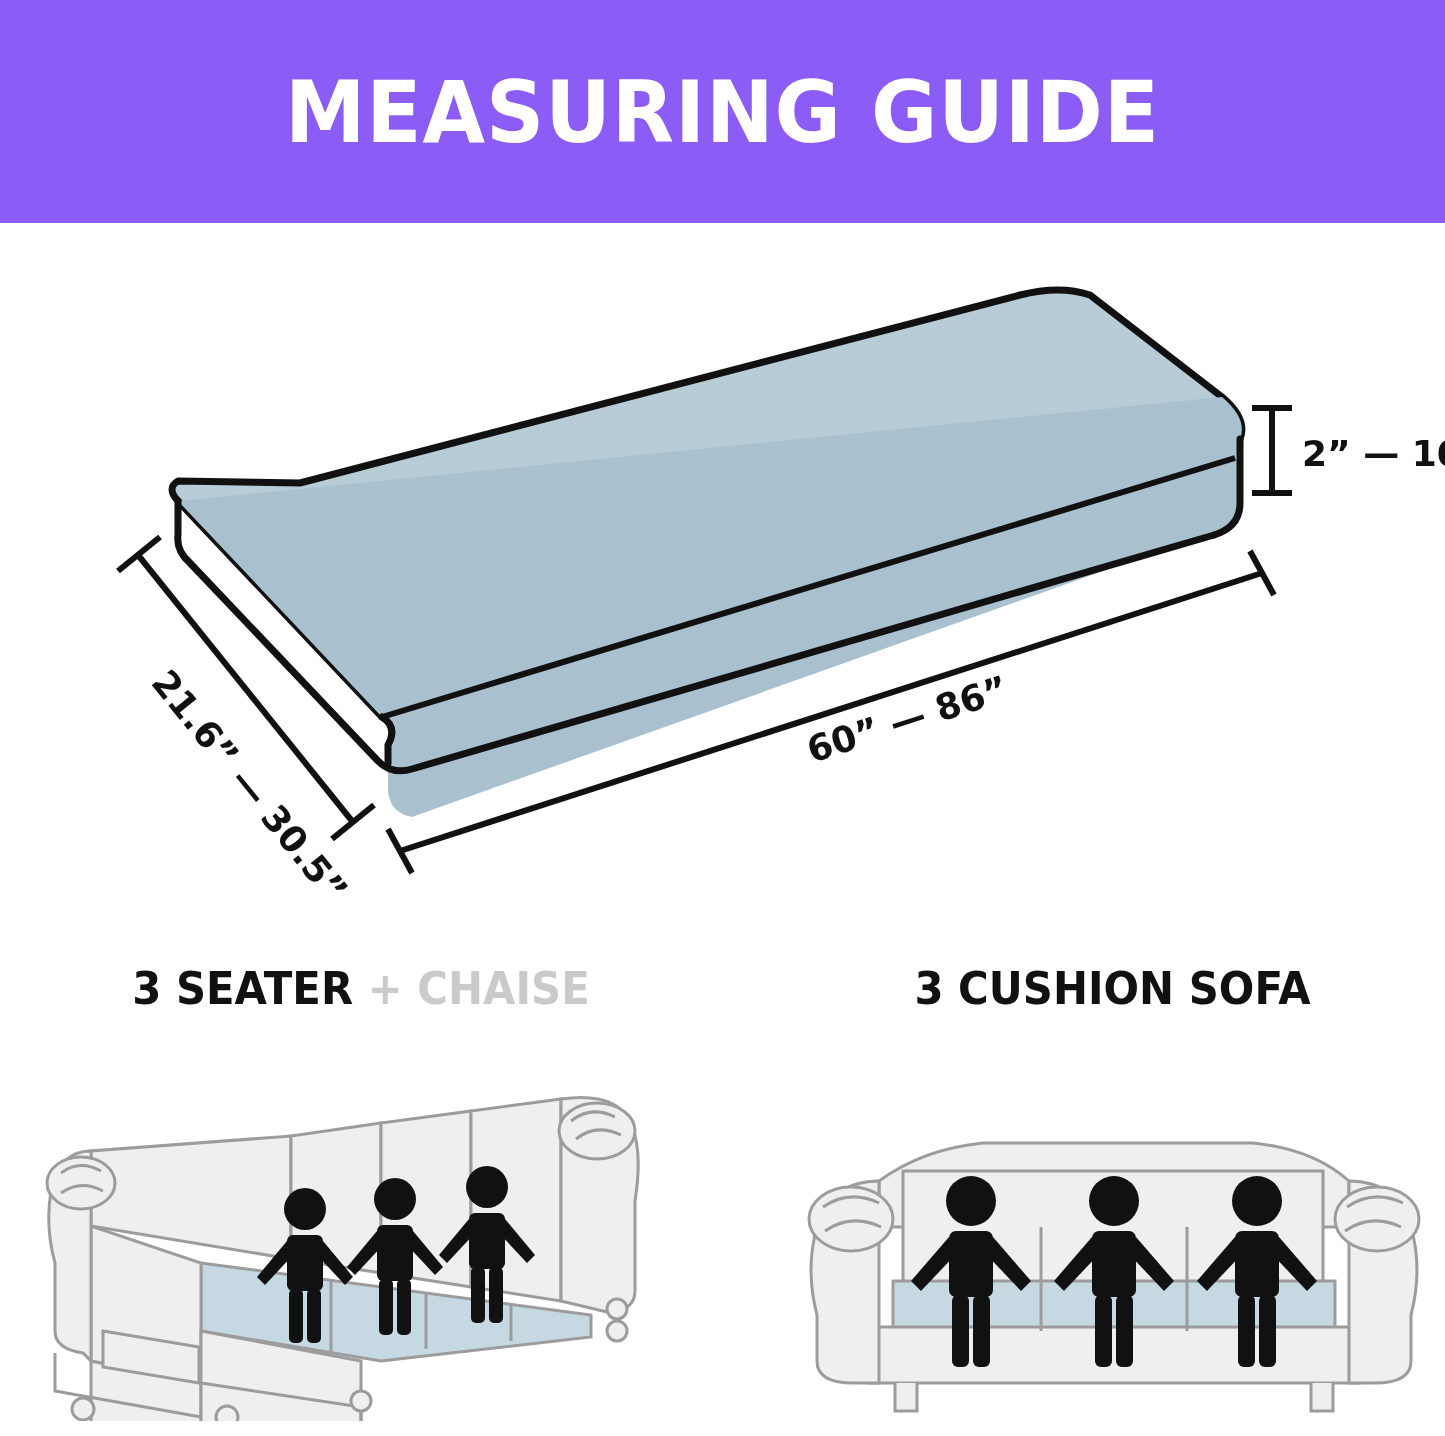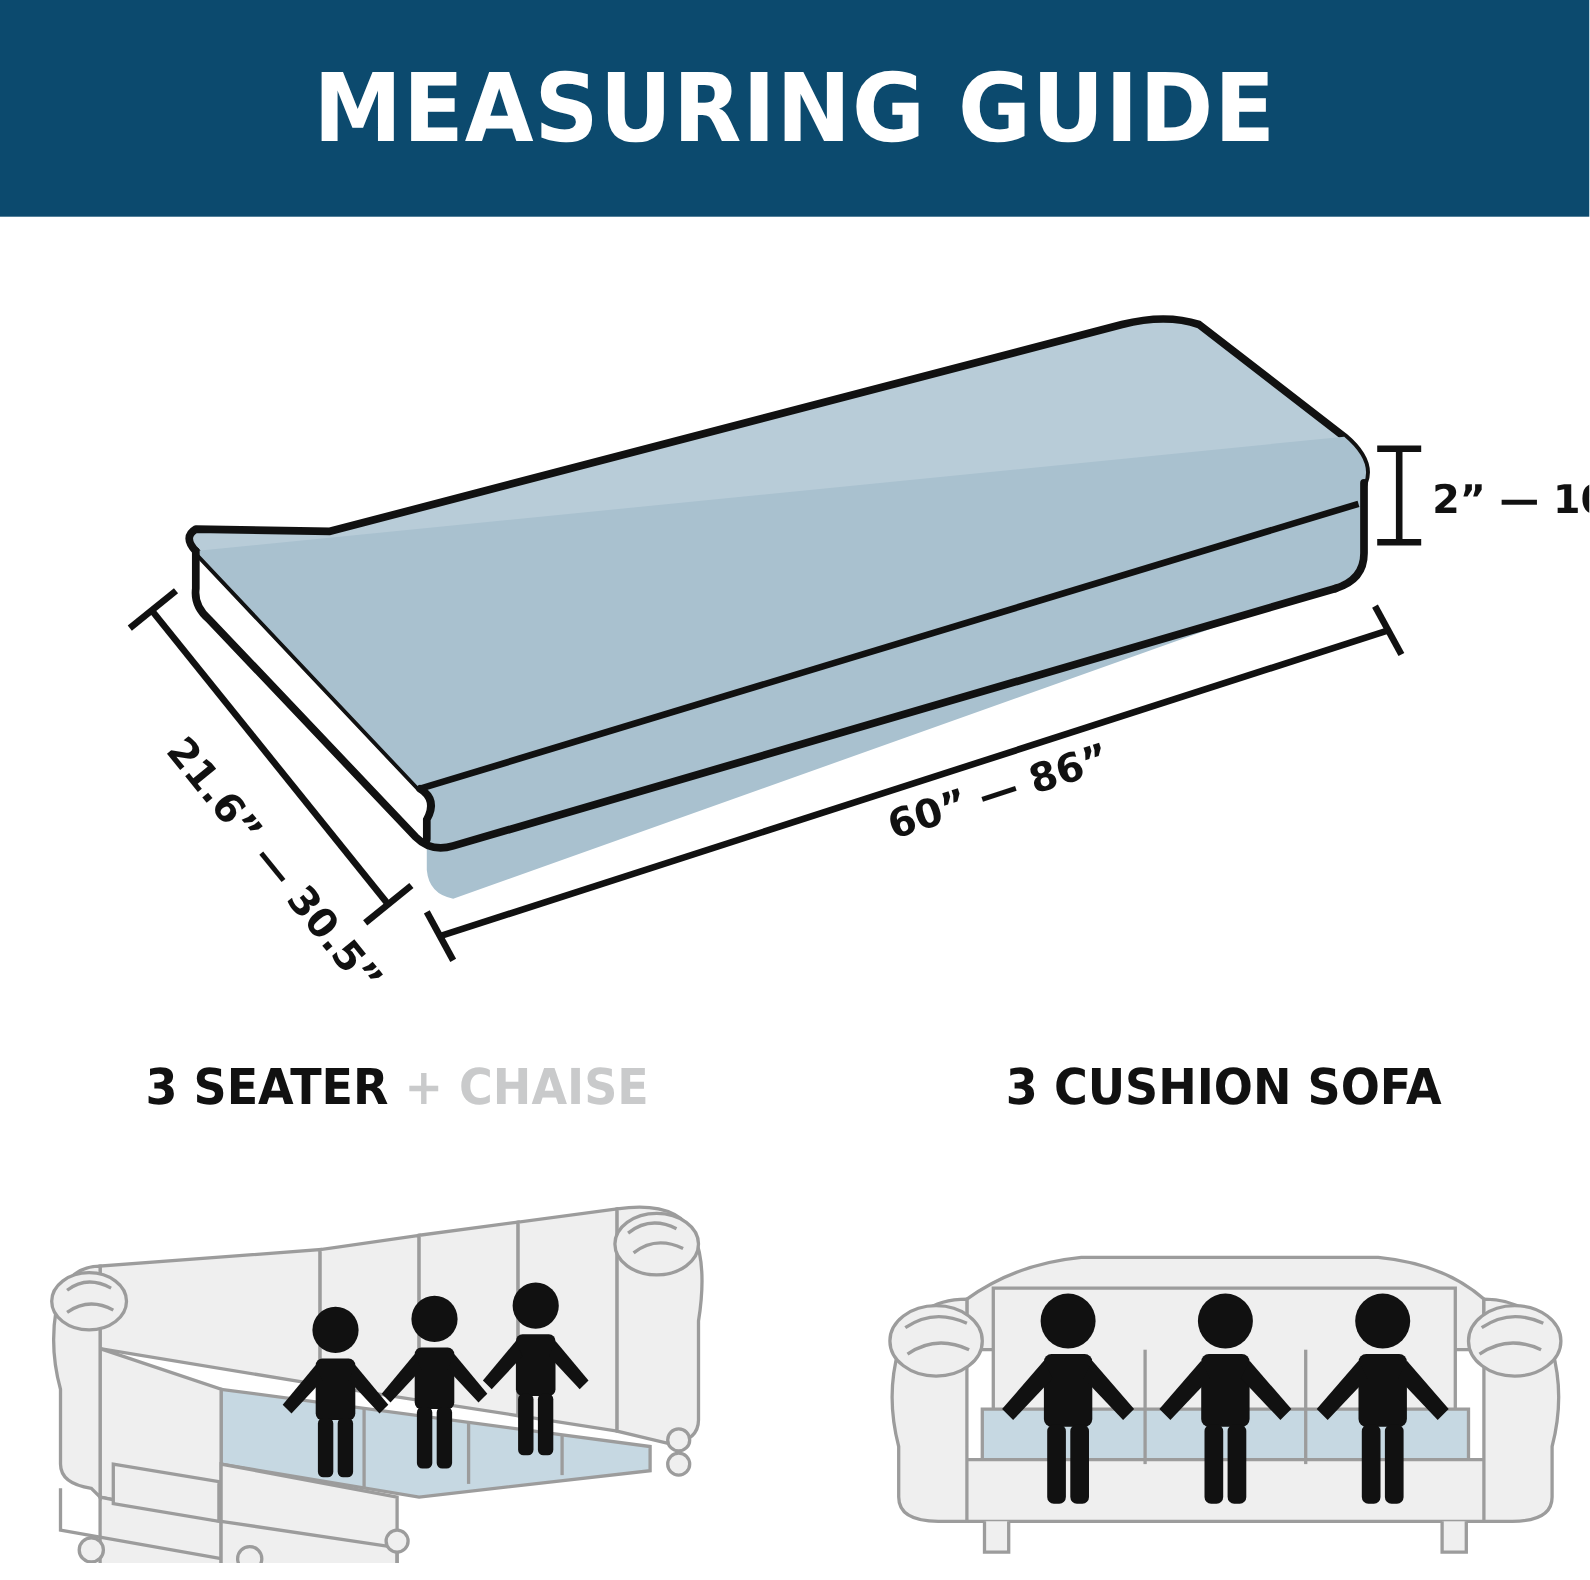--- a/index.html
+++ b/index.html
@@ -5,22 +5,22 @@
   html,body{margin:0;padding:0;}
   body{
     width:1445px;height:1436px;
     background:#ffffff;
     font-family:"Liberation Sans", sans-serif;
     overflow:hidden;
     position:relative;
   }
   
   .header{
-    position:absolute;left:0;top:0;width:1445px;height:197px;
-    background:#0c4a6e;
+    position:absolute;left:0;top:0;width:1445px;height:223px;
+    background:#8b5cf6;
     display:flex;align-items:center;justify-content:center;
   }
   .header-title{
     color:#ffffff;
     font-size:86px;
     font-weight:bold;
     letter-spacing:1px;
     font-family:"DejaVu Sans", sans-serif;
     transform:scaleX(0.94);
     white-space:nowrap;

